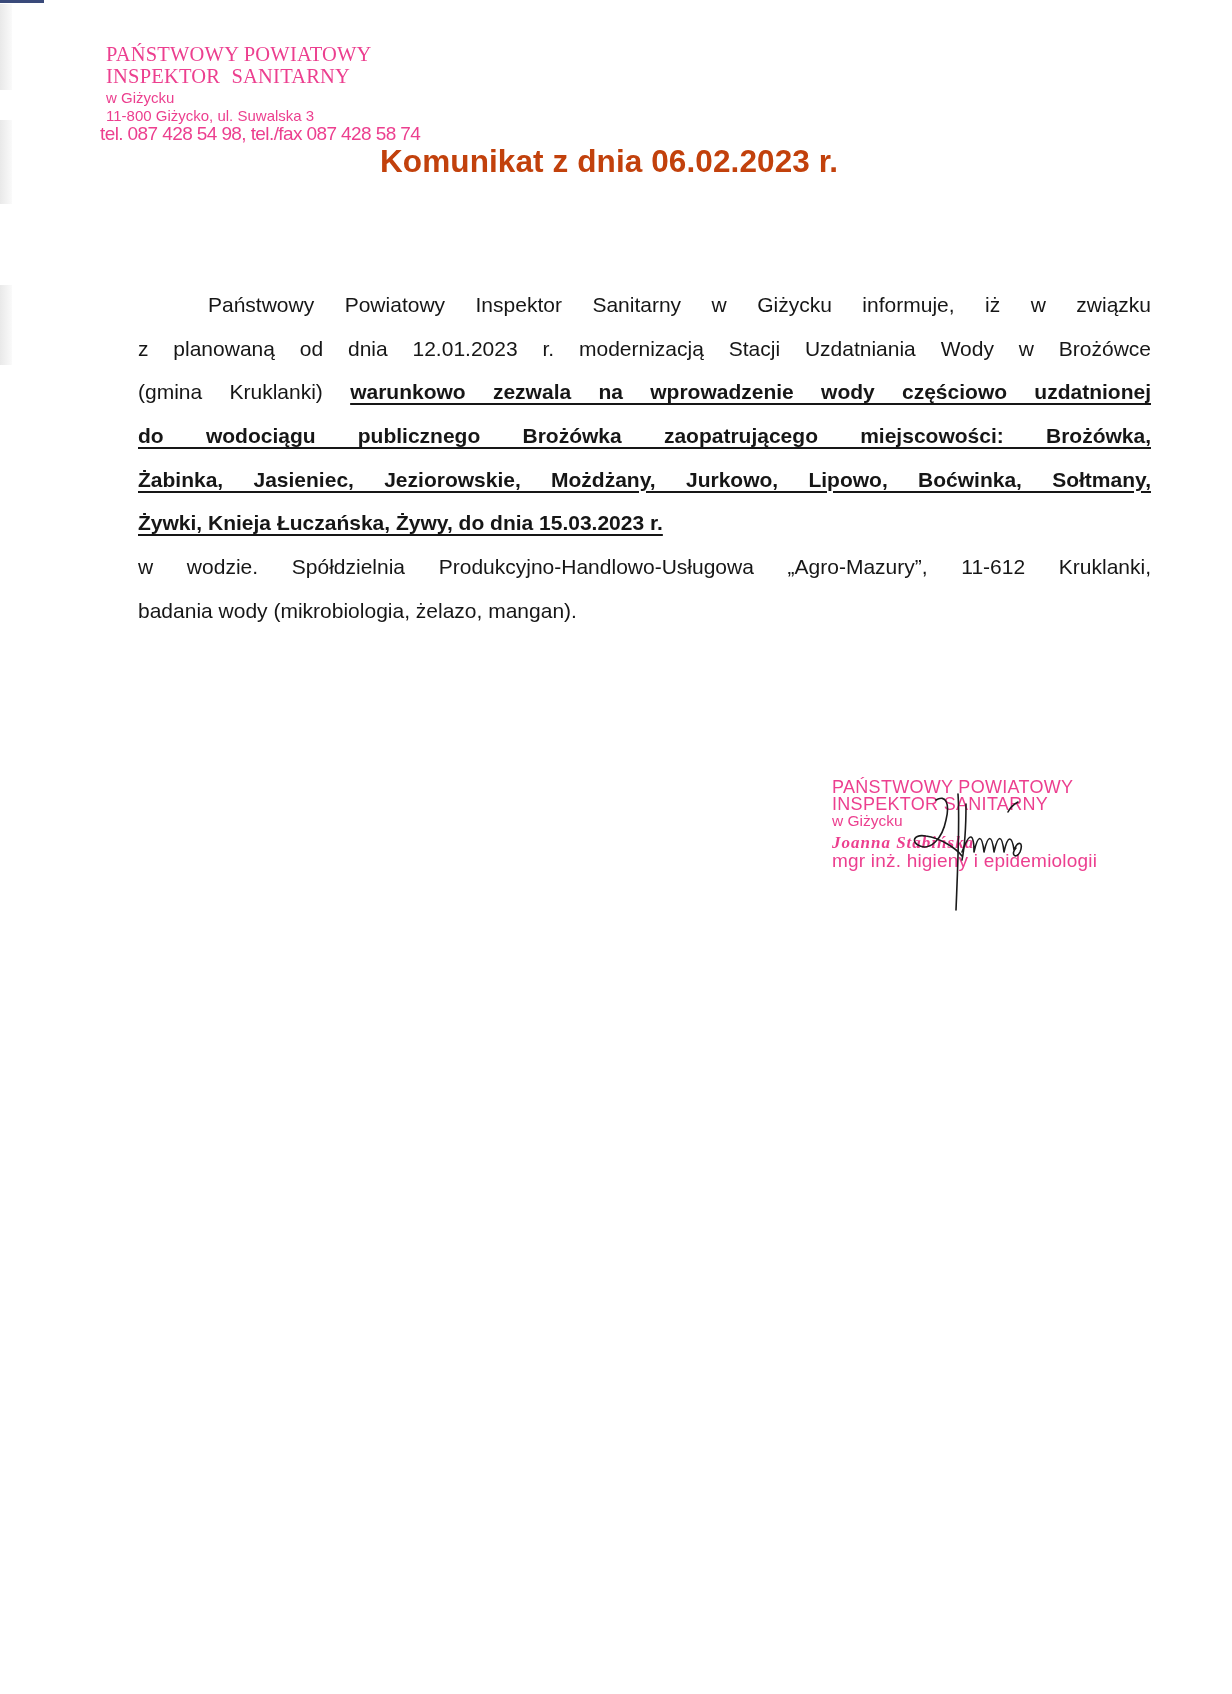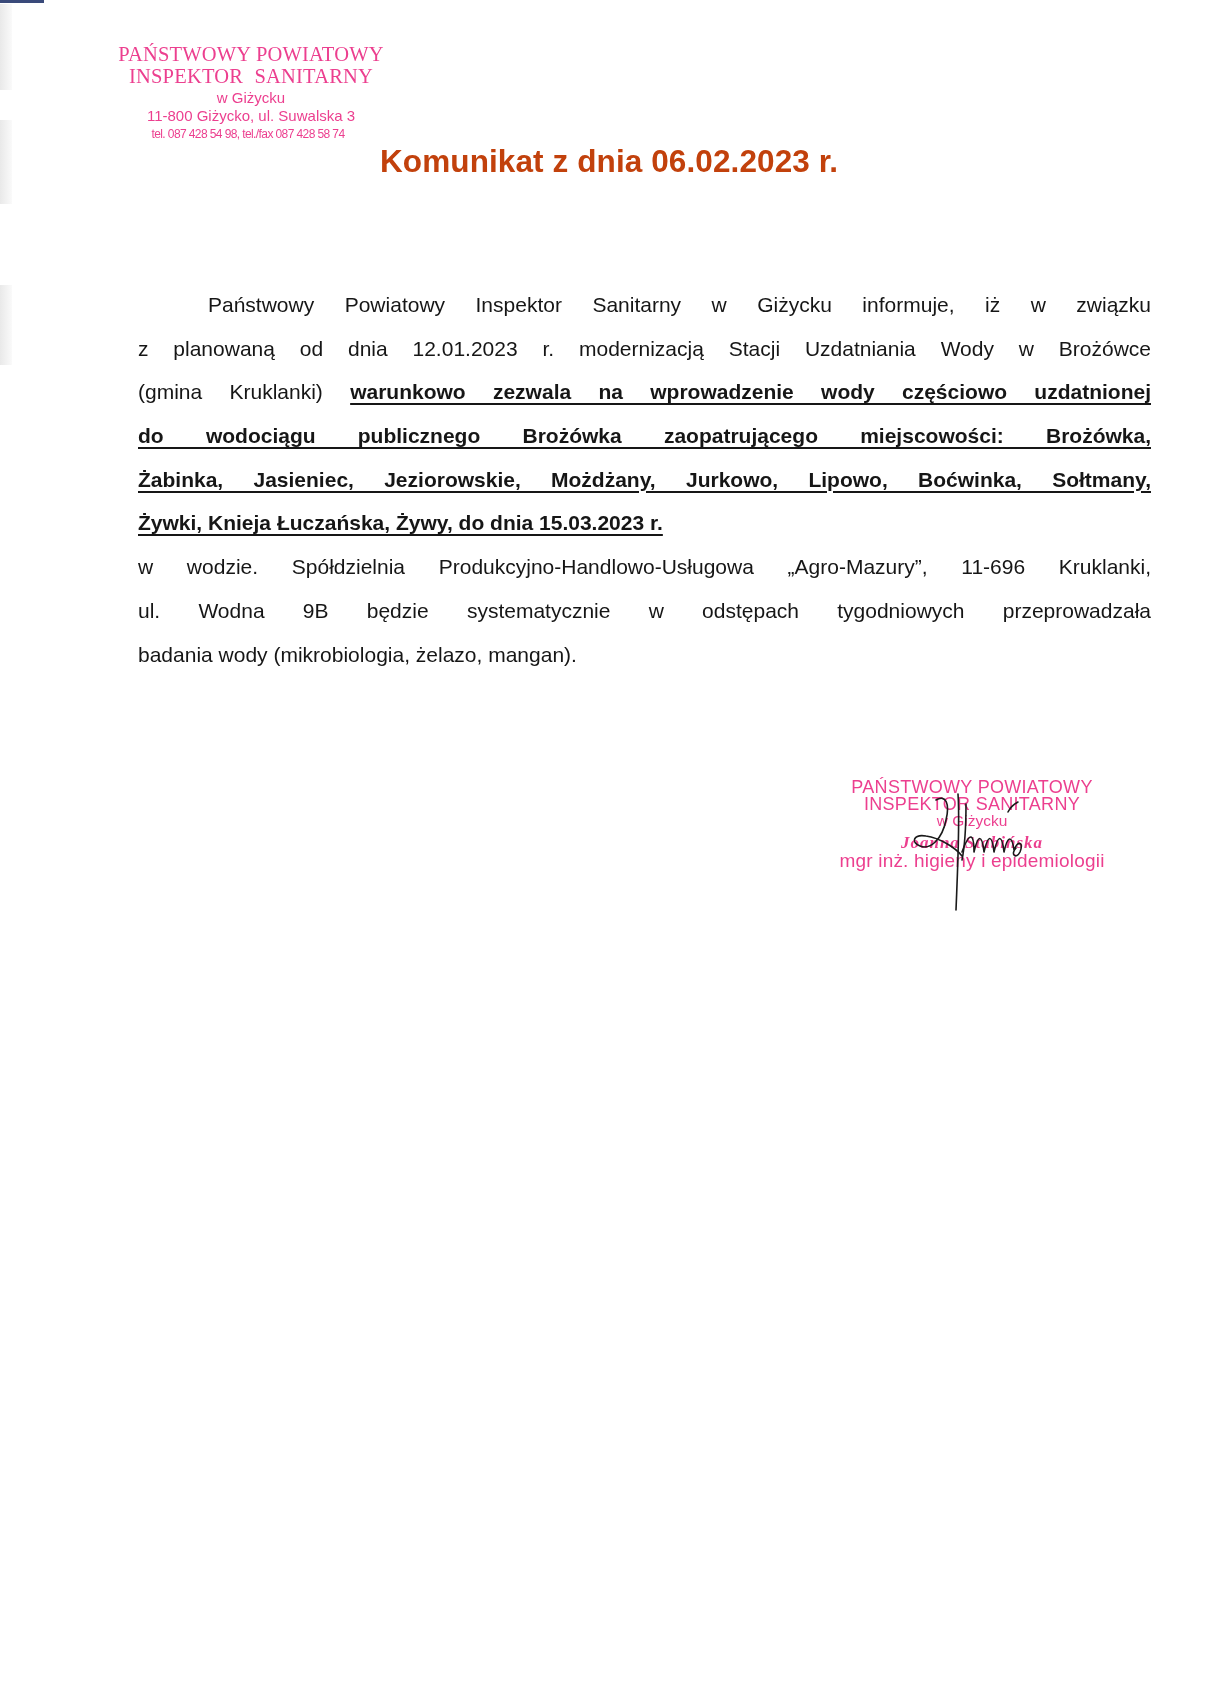--- a/index.html
+++ b/index.html
@@ -3,27 +3,27 @@
 <meta charset="utf-8">
 <style>
   html, body { margin: 0; padding: 0; }
   body {
     width: 1232px; height: 1694px; background: #ffffff; position: relative; overflow: hidden;
     font-family: "Liberation Sans", "DejaVu Sans", sans-serif; color: #161616;
   }
   .scan-strip { position: absolute; left: 0; width: 12px; background: linear-gradient(90deg, #e9e9e9, #fafafa); }
   .corner-mark { position: absolute; left: 0; top: 0; width: 44px; height: 3px; background: #3a4a7a; }
 
-  .stamp { position: absolute; color: #ec3f8f; text-align: center; line-height: 1; }
+  .stamp { position: absolute; color: #ec3f8f; line-height: 1; }
   .stamp-top { left: 106px; top: 44px; width: 290px; }
   .stamp-top .serif { font-family: "Liberation Serif", "DejaVu Serif", serif; font-size: 20.5px; letter-spacing: 0.2px; }
   .stamp-top .l1 { margin-bottom: 1px; }
   .stamp-top .l2 { margin-bottom: 3px; word-spacing: 6px; }
   .stamp-top .sans { font-family: "Liberation Sans", sans-serif; font-size: 15px; line-height: 18px; }
-  .stamp-top .tel { font-size: 12px; letter-spacing: -0.6px; white-space: nowrap; margin-left: -6px; }
+  .stamp-top .tel { font-size: 19px; letter-spacing: -0.6px; white-space: nowrap; margin-left: -6px; }
 
   .title {
     position: absolute; left: 380px; top: 143px; font-size: 31.5px; font-weight: bold; color: #c2410c;
     white-space: nowrap; letter-spacing: 0.1px;
   }
 
   .body-text { position: absolute; left: 138px; top: 290px; width: 1013px; font-size: 21px; }
   .line {
     height: 43.7px; line-height: 30px; text-align: justify; text-align-last: justify; white-space: normal;
   }
@@ -61,22 +61,21 @@
 <div class="body-text">
   <div>
     <div class="line indent">Państwowy Powiatowy Inspektor Sanitarny w Giżycku informuje, iż w związku</div>
     <div class="line">z planowaną od dnia 12.01.2023 r. modernizacją Stacji Uzdatniania Wody w Brożówce</div>
     <div class="line"><span>(gmina Kruklanki) </span><span class="b">warunkowo zezwala na wprowadzenie wody częściowo uzdatnionej</span></div>
     <div class="line allb">do wodociągu publicznego Brożówka zaopatrującego miejscowości: Brożówka,</div>
     <div class="line allb">Żabinka, Jasieniec, Jeziorowskie, Możdżany, Jurkowo, Lipowo, Boćwinka, Sołtmany,</div>
     <div class="line allb last"><span>Żywki, Knieja Łuczańska, Żywy, do dnia 15.03.2023 r.</span></div>
   </div>
   <div>
-    <div class="line">w wodzie. Spółdzielnia Produkcyjno-Handlowo-Usługowa „Agro-Mazury”, 11-696 Kruklanki,</div>
-    <div class="line">ul. Wodna 9B będzie systematycznie w odstępach tygodniowych przeprowadzała</div>
+    <div class="line">w wodzie. Spółdzielnia Produkcyjno-Handlowo-Usługowa „Agro-Mazury”, 11-612 Kruklanki,</div>
     <div class="line last">badania wody (mikrobiologia, żelazo, mangan).</div>
   </div>
 </div>
 
 <div class="stamp stamp-sign">
   <div class="s1">PAŃSTWOWY POWIATOWY</div>
   <div class="s1">INSPEKTOR SANITARNY</div>
   <div class="s2">w Giżycku</div>
   <div class="name">Joanna Stabińska</div>
   <div class="deg">mgr inż. higieny i epidemiologii</div>

